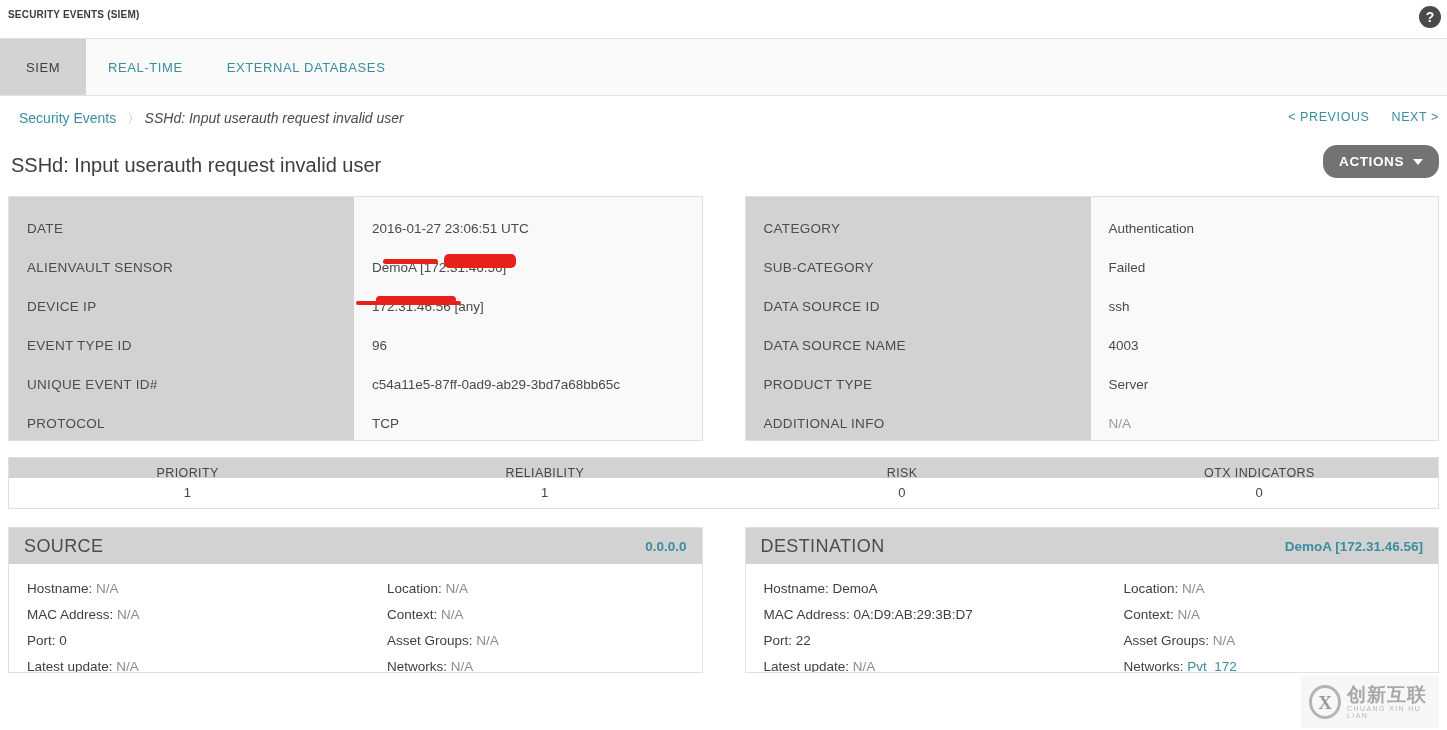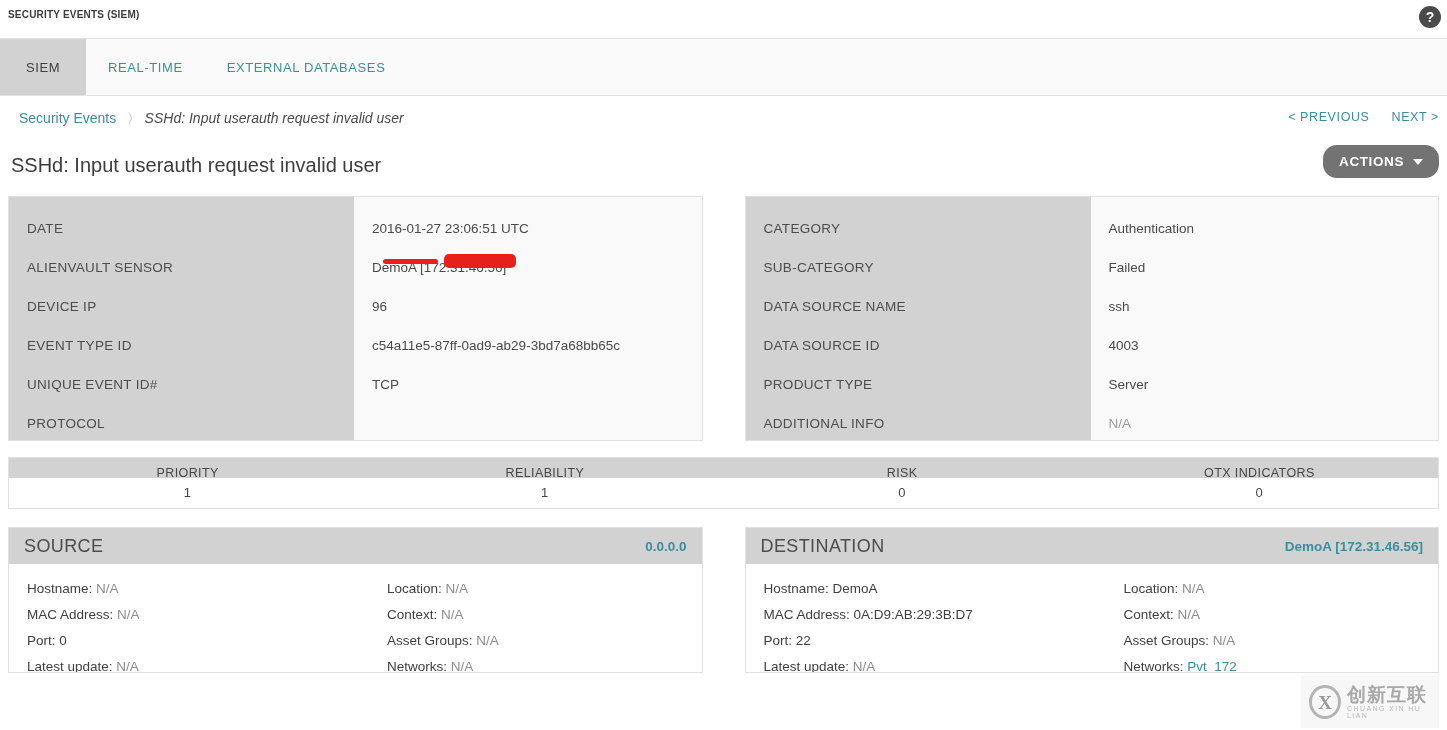--- a/index.html
+++ b/index.html
@@ -364,32 +364,39 @@
       </div>
       <div class="panel-values">
         <div class="kv-value">2016-01-27 23:06:51 UTC</div>
         <div class="kv-value">
           <span class="redacted">
             <span>DemoA [172.31.46.56]</span>
             <span class="redact-bar" style="left:11px;top:11px;width:55px;height:5px;"></span>
             <span class="redact-bar" style="left:72px;top:6px;width:72px;height:14px;"></span>
           </span>
         </div>
+        <div class="kv-value">
+          <span class="redacted">
+            <span>172.31.46.56 [any]</span>
+            <span class="redact-bar" style="left:-16px;top:14px;width:105px;height:4px;"></span>
+            <span class="redact-bar" style="left:4px;top:9px;width:80px;height:7px;"></span>
+          </span>
+        </div>
         <div class="kv-value">96</div>
         <div class="kv-value">c54a11e5-87ff-0ad9-ab29-3bd7a68bb65c</div>
         <div class="kv-value">TCP</div>
       </div>
     </div>
 
     <div class="panel">
       <div class="panel-labels">
         <div class="kv-label">CATEGORY</div>
         <div class="kv-label">SUB-CATEGORY</div>
+        <div class="kv-label">DATA SOURCE ID</div>
         <div class="kv-label">DATA SOURCE NAME</div>
-        <div class="kv-label">DATA SOURCE ID</div>
         <div class="kv-label">PRODUCT TYPE</div>
         <div class="kv-label">ADDITIONAL INFO</div>
       </div>
       <div class="panel-values">
         <div class="kv-value">Authentication</div>
         <div class="kv-value">Failed</div>
         <div class="kv-value">ssh</div>
         <div class="kv-value">4003</div>
         <div class="kv-value">Server</div>
         <div class="kv-value muted">N/A</div>

